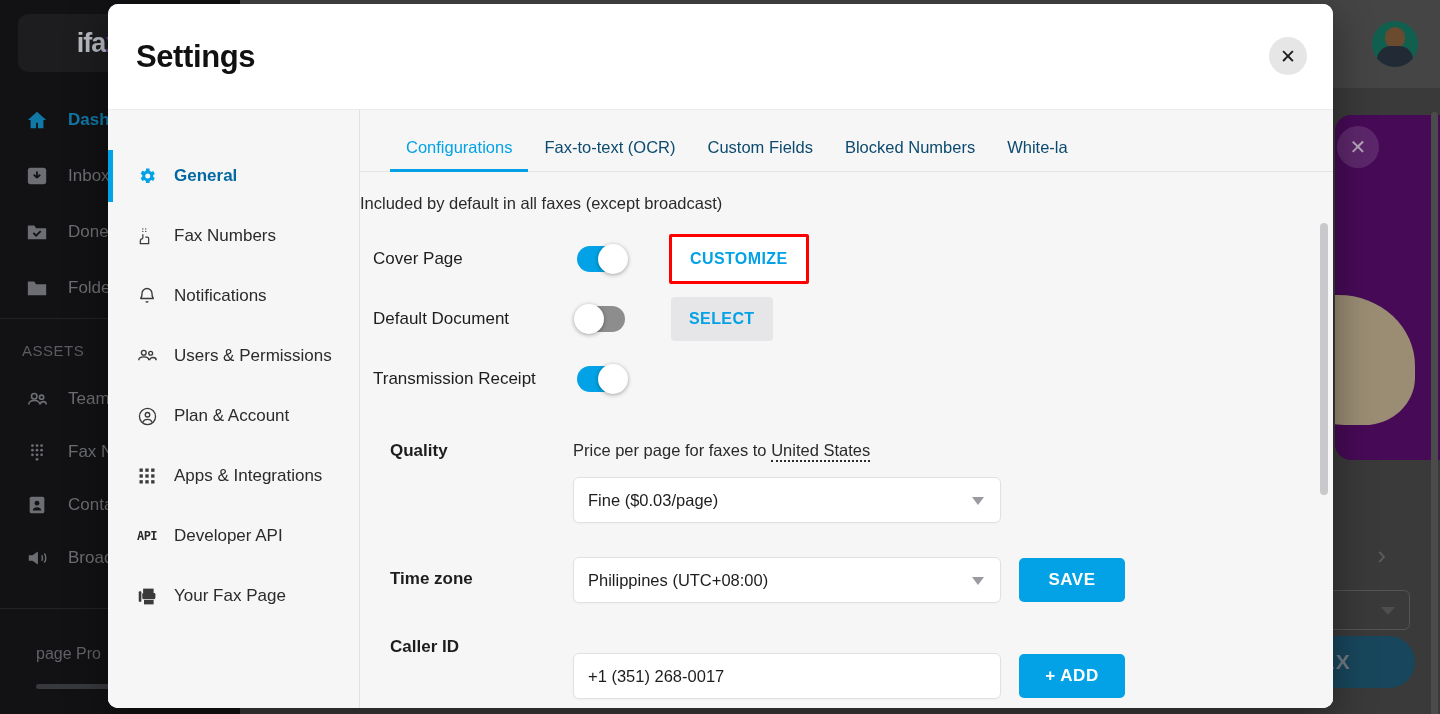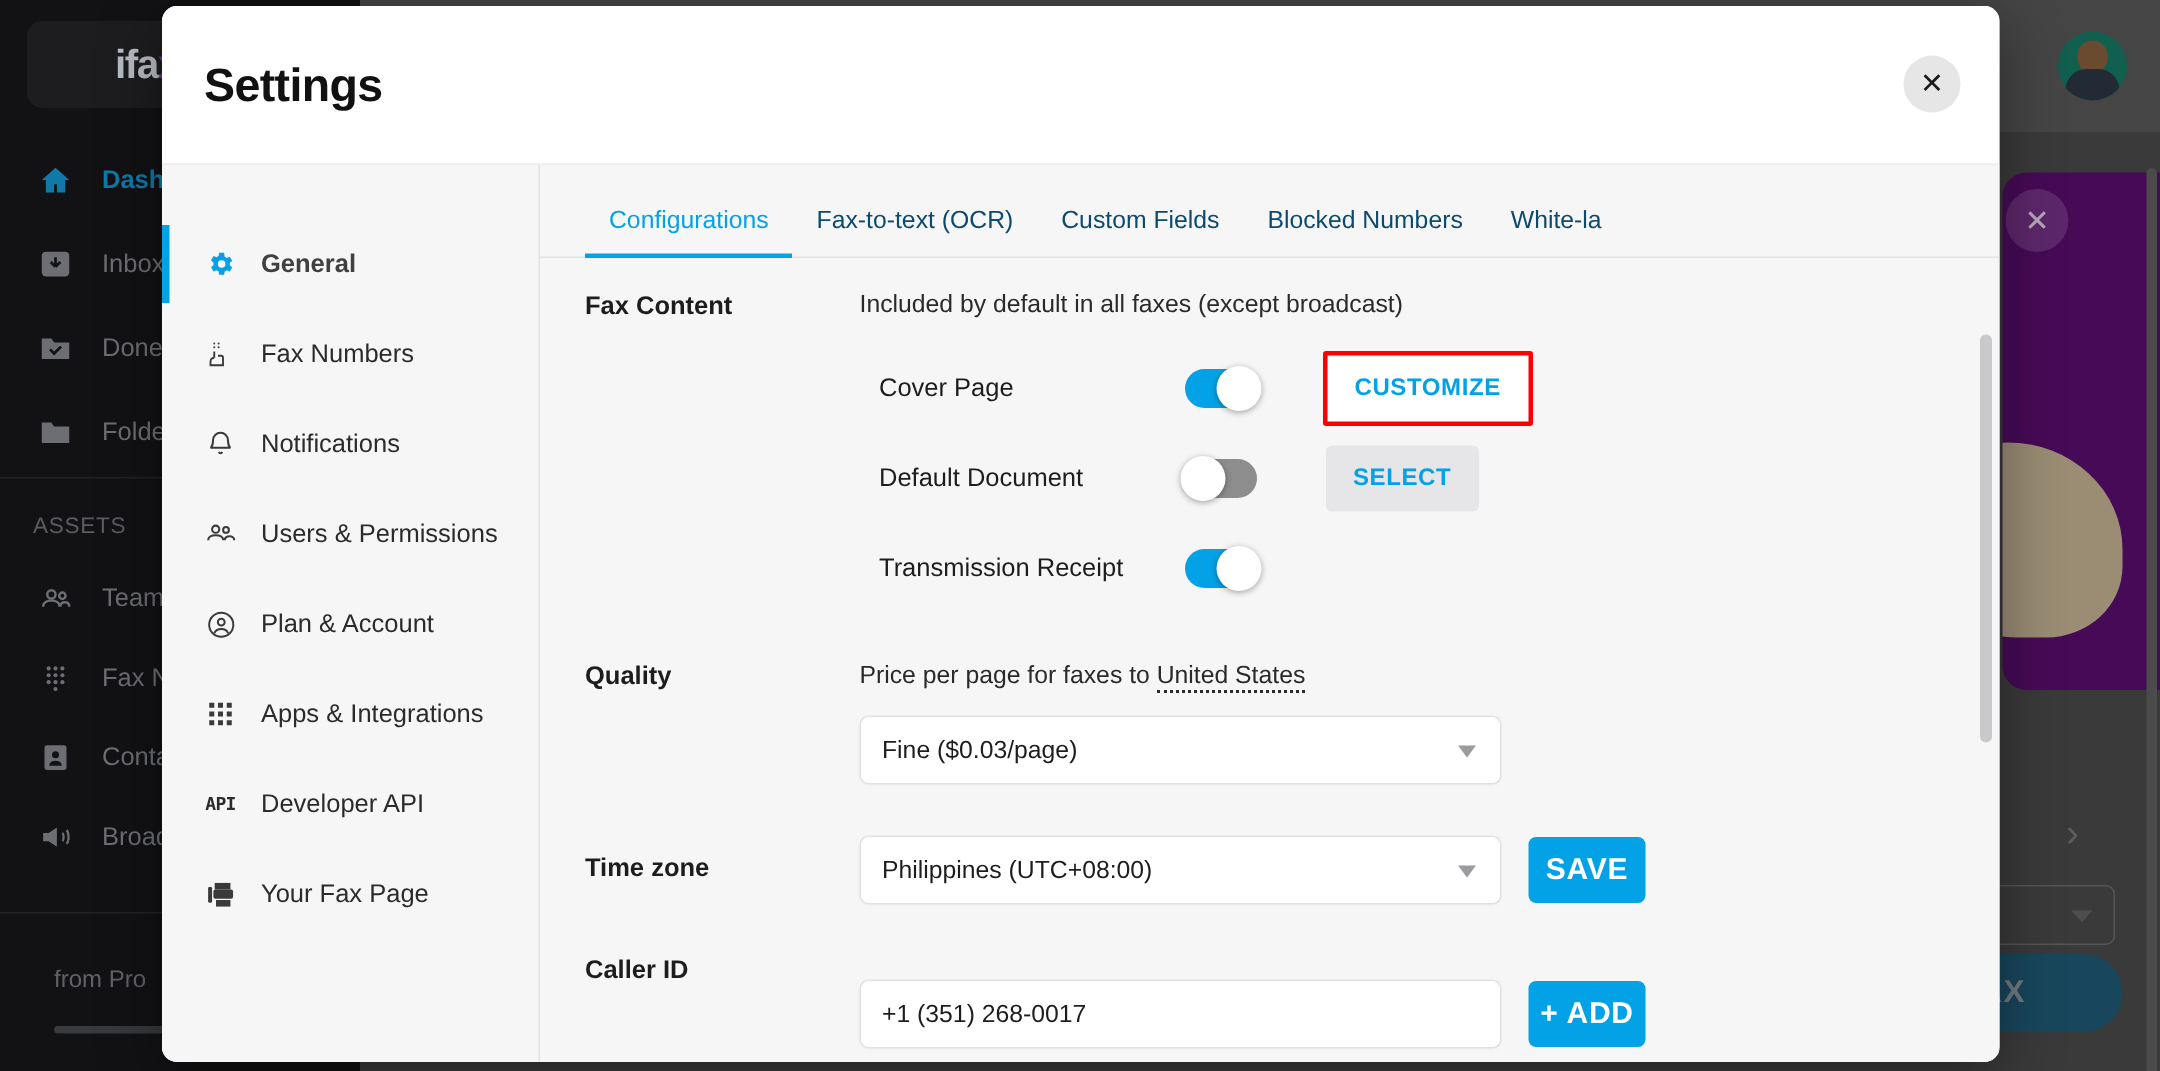--- a/index.html
+++ b/index.html
@@ -131,21 +131,21 @@
   
   .settings-sidebar {
     width: 252px; flex: 0 0 252px; background: #f6f6f7;
     border-right: 1px solid #e2e2e4; padding-top: 36px; position: relative;
   }
   .s-item {
     height: 60px; display: flex; align-items: center; gap: 16px;
     padding-left: 28px; color: #2b2b2b; font-size: 17px; cursor: pointer;
     position: relative;
   }
-  .s-item.active { color: #404040; font-weight: bold; }
+  .s-item.active { color: #0369a1; font-weight: bold; }
   .s-item.active::before {
     content: ""; position: absolute; left: 0; top: 4px; bottom: 4px;
     width: 5px; background: #03a2e6;
   }
   .s-ico { width: 22px; height: 22px; display: flex; align-items: center; justify-content: center; }
   .s-ico svg { display: block; }
   .api-glyph {
     font-size: 12px; font-weight: bold; letter-spacing: -.5px;
     font-family: "DejaVu Sans Mono", monospace; color: #2b2b2b;
   }
@@ -215,22 +215,22 @@
   }
   .select-box .caret {
     position: absolute; right: 16px; top: 19px;
     border-left: 6px solid transparent; border-right: 6px solid transparent;
     border-top: 8px solid #9b9b9f;
   }
   .dotted-u {
     border-bottom: 2px dotted #2a2a2a; padding-bottom: 1px;
   }
   .save-btn {
-    width: 78px; height: 44px; background: #03a2e6; border: none; border-radius: 5px;
-    color: #fff; font-weight: bold; font-size: 20px; letter-spacing: .5px;
+    width: 106px; height: 44px; background: #03a2e6; border: none; border-radius: 5px;
+    color: #fff; font-weight: bold; font-size: 17px; letter-spacing: .5px;
     cursor: pointer; margin-left: 18px;
     font-family: "Liberation Sans", sans-serif;
   }
   .inline-row { display: flex; align-items: center; }
 
   .modal-scrollbar {
     position: absolute; right: 5px; top: 113px; width: 8px; height: 272px;
     background: #c9c9cb; border-radius: 5px;
   }
 </style>
@@ -327,21 +327,21 @@
           <svg width="22" height="22" viewBox="0 0 24 24" fill="#6c6e73">
               <path d="M3 9v6h4l6 4V5L7 9z"></path>
               <path d="M17 9c1.2 1 1.2 5 0 6M20 7c2 2 2 8 0 10" stroke="#6c6e73" stroke-width="1.6" fill="none"></path>
             </svg>
         </span>
         <span>Broadcasts</span>
       </div>
     </div>
 
     <div class="bg-sep" style="top:608px"></div>
-    <div class="bg-footer-text">from Pro</div>
+    <div class="bg-footer-text">page Pro</div>
     <div class="bg-footer-bar"></div>
   </div>
 
   <div class="bg-topbar"></div>
   <div class="bg-avatar">
     <span class="head"></span>
     <span class="body"></span>
   </div>
 
   <div class="bg-purple-card">
@@ -467,21 +467,20 @@
         <button class="tab active">Configurations</button>
         <button class="tab">Fax-to-text (OCR)</button>
         <button class="tab">Custom Fields</button>
         <button class="tab">Blocked Numbers</button>
         <button class="tab">White-la</button>
       </div>
 
       <div class="form-area">
 
         <div class="row">
-          <div class="row-label">Fax Content</div>
           <div class="row-fields">
             <div class="hint">Included by default in all faxes (except broadcast)</div>
 
             <div class="toggle-row" style="margin-top:16px">
               <span class="toggle-label">Cover Page</span>
               <span class="switch on">
                   <span class="knob"></span>
                 </span>
               <span class="hl-box">
                 <button class="btn-link">CUSTOMIZE</button>

